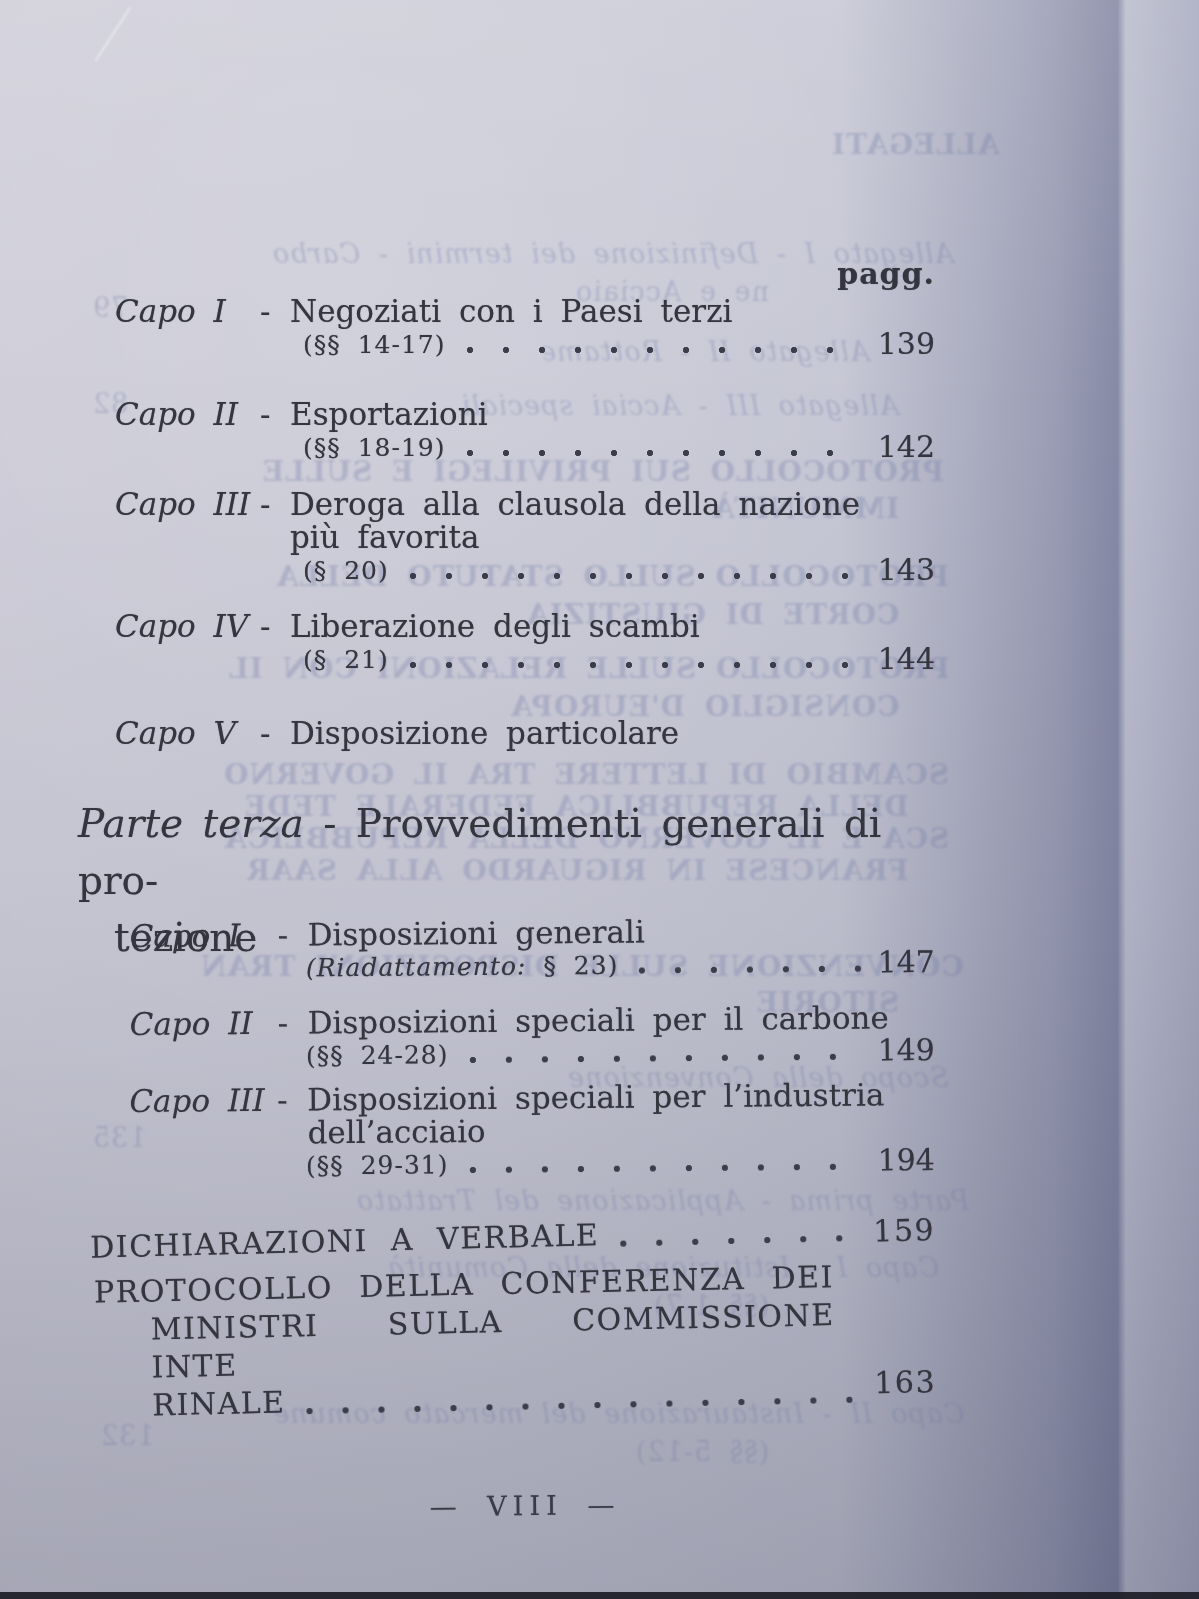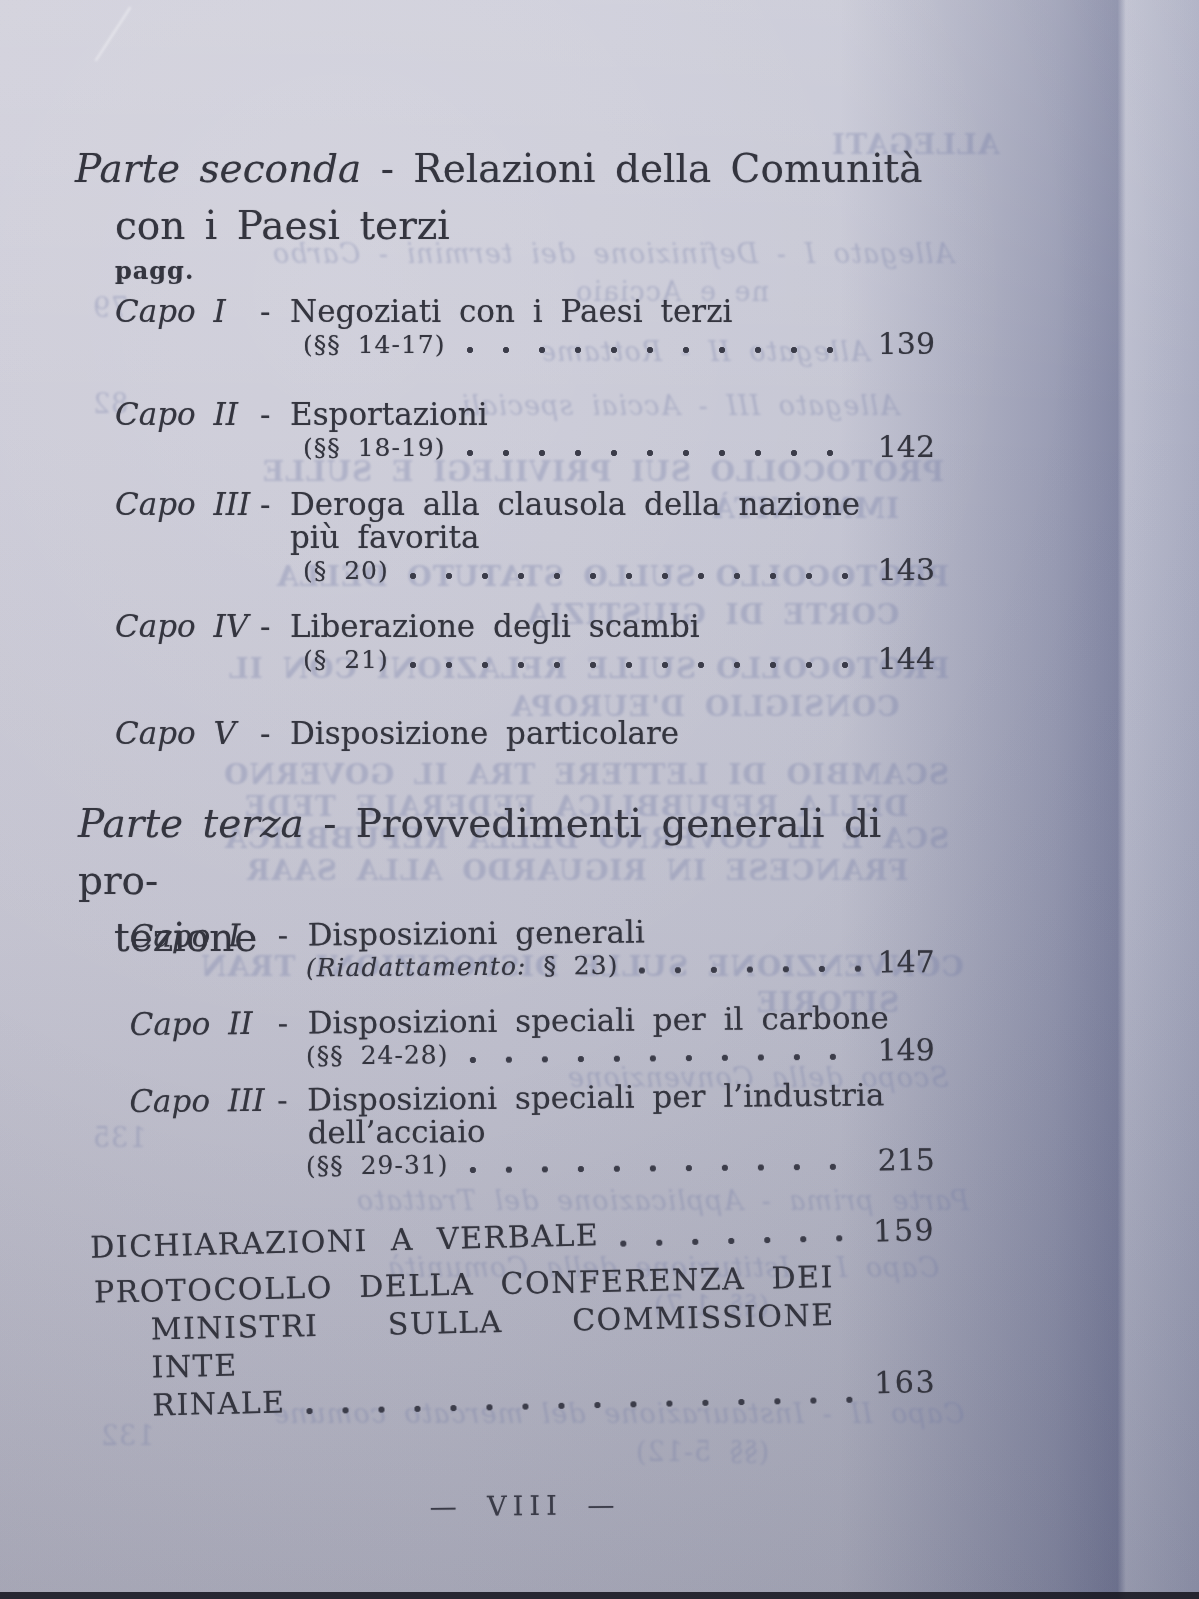--- a/index.html
+++ b/index.html
@@ -27,21 +27,21 @@
   }
   .bleed .caps{font-weight:600;font-size:28px;}
   .bleed .it{font-style:italic;}
 
   
   .ink{position:absolute;text-shadow:0 0 1px rgba(52,53,63,0.45);}
   .part-heading{left:75px;width:880px;font-size:39px;line-height:57px;word-spacing:7px;}
   .part-heading .ph-label{font-style:italic;}
   .ph-line2{display:block;padding-left:40px;}
 
-  .pagg{left:115px;top:256px;width:820px;text-align:left;font-size:24px;font-weight:600;letter-spacing:1px;}
+  .pagg{left:115px;top:256px;width:820px;text-align:right;font-size:30px;font-weight:600;letter-spacing:1px;}
 
   .sec{left:115px;width:820px;font-size:31px;line-height:33px;word-spacing:8px;}
   .sec-t3{left:130px;width:805px;}
   .row-line1{display:flex;align-items:baseline;}
   .chap{flex:0 0 145px;font-style:italic;}
   .sec-t3 .chap{flex-basis:148px;}
   .dash{flex:0 0 30px;}
   .title{flex:1 1 auto;}
   .title2{display:block;}
   .row-line2{display:flex;align-items:flex-end;padding-left:188px;min-height:30px;}
@@ -93,26 +93,20 @@
     <span class="it" style="right:250px;top:1062px">Scopo della Convenzione</span>
     <span style="left:92px;top:1122px">135</span>
     <span class="it" style="right:230px;top:1185px">Parte prima - Applicazione del Trattato</span>
     <span class="it" style="right:260px;top:1252px">Capo I - Istituzione della Comunità</span>
     <span style="right:430px;top:1290px">(§§ 1-7)</span>
     <span class="it" style="right:235px;top:1398px">Capo II - Instaurazione del mercato comune</span>
     <span style="right:430px;top:1436px">(§§ 5-12)</span>
     <span style="left:100px;top:1420px">132</span>
   </div>
 
-  <div class="ink part-heading" style="top:140px">
-    <span class="ph-label">Parte seconda</span>
-    <span>-</span>
-    <span>Relazioni della Comunità</span>
-    <span class="ph-line2">con i Paesi terzi</span>
-  </div>
 
   <div class="ink pagg">pagg.</div>
 
   <div class="ink sec" style="top:295px">
     <div class="row-line1">
       <span class="chap">Capo I</span>
       <span class="dash">-</span>
       <span class="title"><span>Negoziati con i Paesi terzi</span><span class="title2"></span></span>
     </div>
     <div class="row-line2">
@@ -204,21 +198,21 @@
 
   <div class="ink sec sec-t3 tilt" style="top:1085px">
     <div class="row-line1">
       <span class="chap">Capo III</span>
       <span class="dash">-</span>
       <span class="title"><span>Disposizioni speciali per l’industria</span><span class="title2">dell’acciaio</span></span>
     </div>
     <div class="row-line2">
       <span class="sub"><em></em><span>(§§ 29-31)</span></span>
       <span class="leader"></span>
-      <span class="pagenum">215</span>
+      <span class="pagenum">194</span>
     </div>
   </div>
 
   <div class="ink caps-sec dich">
     <span>DICHIARAZIONI A VERBALE</span>
     <span class="leader"></span>
     <span class="pagenum">159</span>
   </div>
 
   <div class="ink caps-sec proto">

